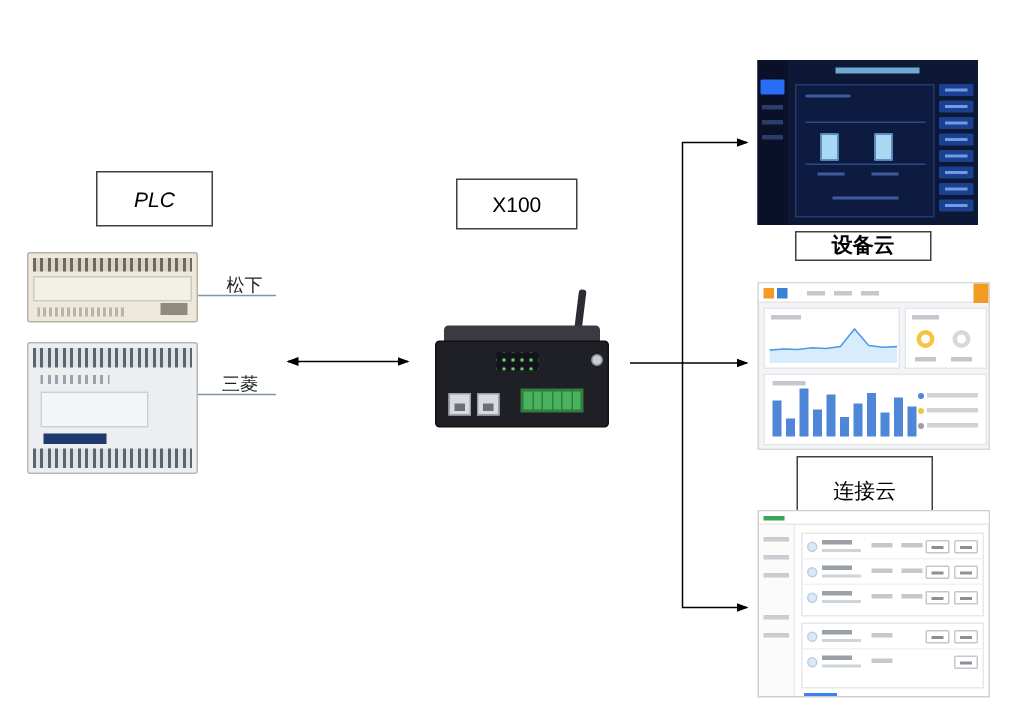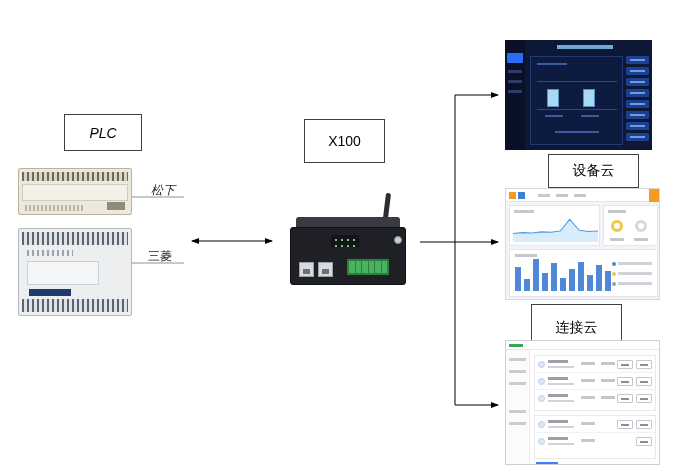--- a/index.html
+++ b/index.html
@@ -3,27 +3,27 @@
 <meta charset="utf-8">
 <style>
   * { margin:0; padding:0; box-sizing:border-box; }
   html,body { background:#fff; font-family:"Liberation Sans",sans-serif; }
   .canvas { position:relative; width:679px; height:471px; background:#fff; overflow:hidden; }
   .connectors { position:absolute; left:0; top:0; width:679px; height:471px; pointer-events:none; }
 
   
   .label-box { position:absolute; border:1px solid #404040; background:#fff; display:flex; align-items:center; justify-content:center; font-size:14px; color:#000; }
   .lb-plc  { left:64px;  top:114px; width:78px; height:37px;font-style:italic; }
-  .lb-x100 { left:304px; top:119px; width:81px; height:44px; }
+  .lb-x100 { left:304px; top:119px; width:81px; height:34px; }
   .lb-iot  { left:531px; top:11px;  width:91px; height:34px; }
-  .lb-dev  { left:548px; top:154px; width:91px; height:34px; }
+  .lb-dev  { left:530px; top:154px; width:91px; height:20px;font-weight:bold; }
   .lb-conn { left:531px; top:304px; width:91px; height:48px; }
 
   .caption { position:absolute; font-size:12px; color:#222; }
-  .cap-pan { left:151px; top:182px;font-style:italic; }
+  .cap-pan { left:151px; top:182px; }
   .cap-mit { left:148px; top:248px; }
 
   
   .dev-pan { position:absolute; left:18px; top:168px; width:114px; height:47px; background:#ece8dc; border:1px solid #b7b2a2; border-radius:2px; }
   .pan-strip { position:absolute; left:3px; top:3px; right:3px; height:9px; background:#d9d4c4; background-image:repeating-linear-gradient(90deg,#6b685c 0 2px,transparent 2px 5px); }
   .pan-face  { position:absolute; left:3px; top:15px; right:3px; height:17px; background:#f3f0e7; border:1px solid #cfcabb; }
   .pan-vents { position:absolute; left:6px; top:36px; width:58px; height:6px; background-image:repeating-linear-gradient(90deg,#b9b4a4 0 2px,transparent 2px 4px); }
   .pan-block { position:absolute; right:6px; bottom:4px; width:18px; height:8px; background:#8e8a7c; }
 
   

